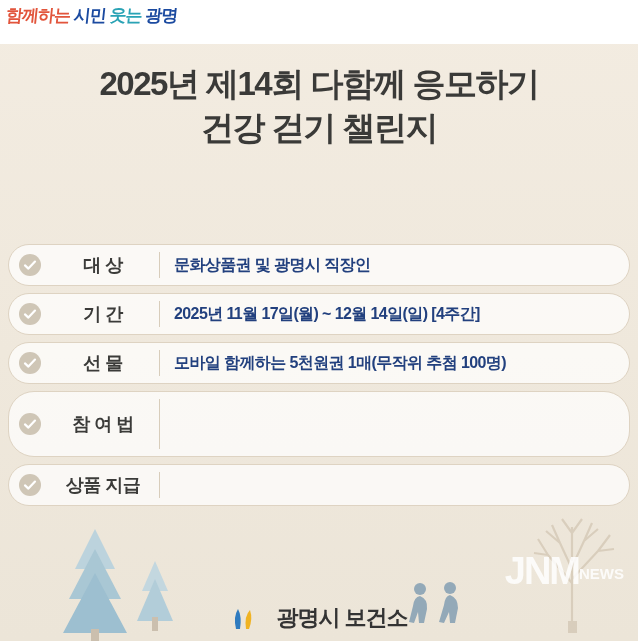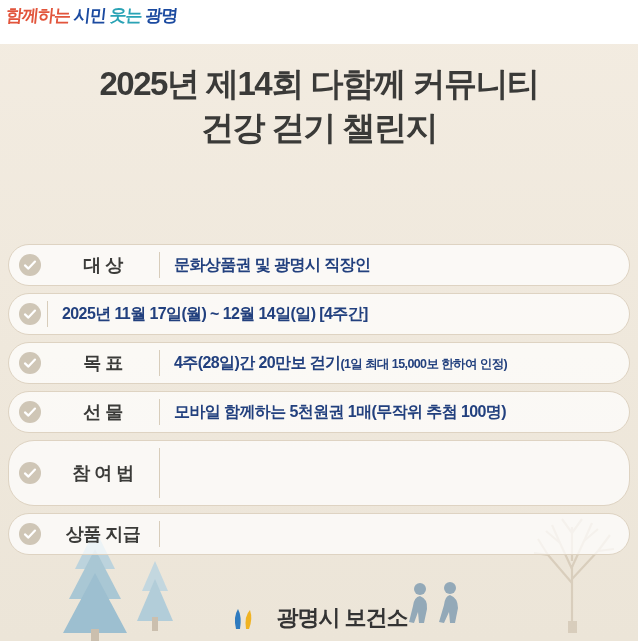--- a/index.html
+++ b/index.html
@@ -144,21 +144,21 @@
   <div class="topbar">
     <div class="brand-logo">
       <span class="accent">함께하는</span>
       <span>시민</span>
       <span class="accent2">웃는</span>
       <span>광명</span>
     </div>
   </div>
 
   <div class="title-wrap">
-    <div class="title-line">2025년 제14회 다함께 커뮤니티</div>
+    <div class="title-line">2025년 제14회 다함께 응모하기</div>
     <div class="title-line">건강 걷기 챌린지</div>
   </div>
 
   <div class="rows">
 
     <div class="row">
       <span class="check">
         <svg width="14" height="14" viewBox="0 0 14 14">
             <path d="M2 7.4 L5.4 10.6 L12 3.6" stroke="#ffffff" stroke-width="2.2" fill="none" stroke-linecap="round" stroke-linejoin="round"></path>
           </svg>
@@ -167,34 +167,25 @@
       <span class="divider"></span>
       <span class="value">문화상품권 및 광명시 직장인</span>
     </div>
 
     <div class="row">
       <span class="check">
         <svg width="14" height="14" viewBox="0 0 14 14">
             <path d="M2 7.4 L5.4 10.6 L12 3.6" stroke="#ffffff" stroke-width="2.2" fill="none" stroke-linecap="round" stroke-linejoin="round"></path>
           </svg>
       </span>
+      <span class="label">기      간</span>
       <span class="divider"></span>
       <span class="value">2025년 11월 17일(월) ~ 12월 14일(일) [4주간]</span>
     </div>
 
-    <div class="row">
-      <span class="check">
-        <svg width="14" height="14" viewBox="0 0 14 14">
-            <path d="M2 7.4 L5.4 10.6 L12 3.6" stroke="#ffffff" stroke-width="2.2" fill="none" stroke-linecap="round" stroke-linejoin="round"></path>
-          </svg>
-      </span>
-      <span class="label">목      표</span>
-      <span class="divider"></span>
-      <span class="value"><span>4주(28일)간 20만보 걷기</span><span class="small">(1일 최대 15,000보 한하여 인정)</span></span>
-    </div>
 
     <div class="row">
       <span class="check">
         <svg width="14" height="14" viewBox="0 0 14 14">
             <path d="M2 7.4 L5.4 10.6 L12 3.6" stroke="#ffffff" stroke-width="2.2" fill="none" stroke-linecap="round" stroke-linejoin="round"></path>
           </svg>
       </span>
       <span class="label">선      물</span>
       <span class="divider"></span>
       <span class="value">모바일 함께하는 5천원권 1매(무작위 추첨 100명)</span>
@@ -223,20 +214,23 @@
 
   <svg class="walkers" width="90" height="56" viewBox="0 0 90 56">
     <g fill="#8aa3b5">
       <circle cx="22" cy="10" r="6"></circle>
       <path d="M22 17 q8 3 7 13 l-3 14 -5 0 -1 -11 -4 11 -5 -1 4 -16 q1 -9 7 -10z"></path>
       <circle cx="52" cy="9" r="6"></circle>
       <path d="M52 16 q8 3 8 13 l-3 15 -5 0 -1 -11 -5 11 -5 -1 5 -17 q1 -9 6 -10z"></path>
     </g>
   </svg>
 
+  <div class="watermark">
+    <span>JNM</span><span class="sub">NEWS</span>
+  </div>
 
   <div class="footer">
     <span class="footer-inner">
       <span class="gm-mark">
         <svg width="26" height="30" viewBox="0 0 26 30">
           <path d="M6 26 q-3 -12 2 -20 q4 7 2 20z" fill="#2f7bbf"></path>
           <path d="M16 26 q-2 -13 4 -19 q3 9 -1 19z" fill="#f0b323"></path>
         </svg>
       </span>
       <span class="footer-text">광명시 보건소</span>

